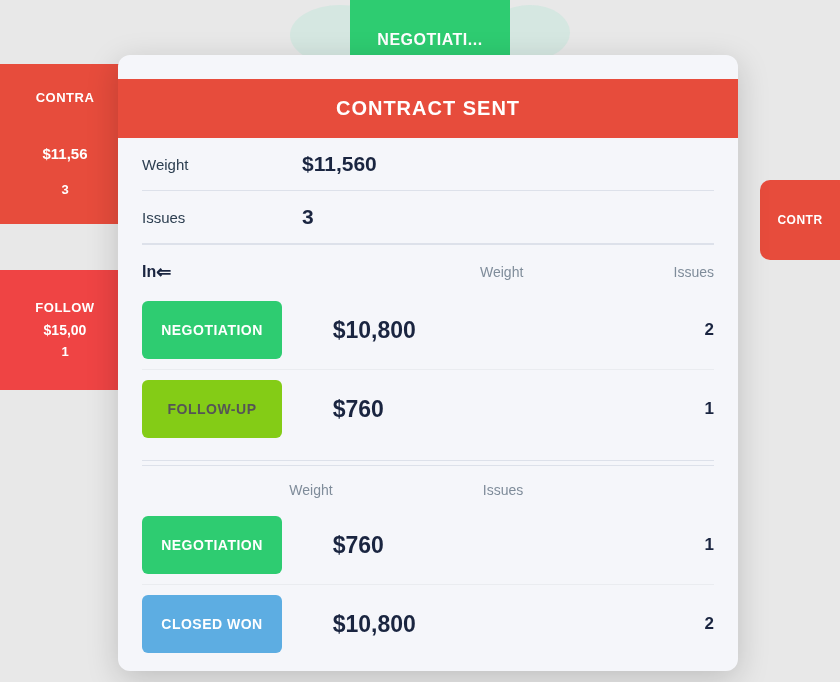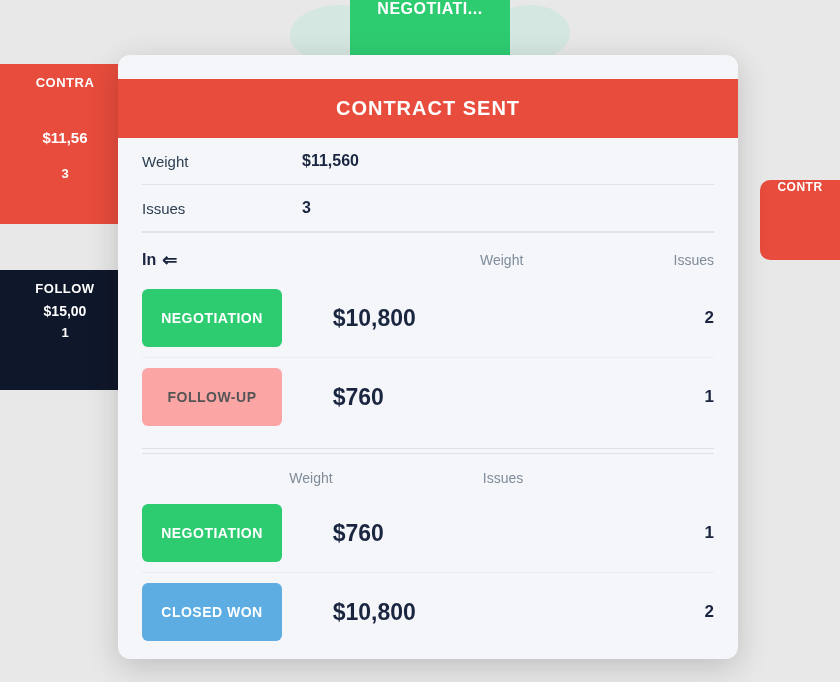--- a/index.html
+++ b/index.html
@@ -13,20 +13,21 @@
       position: relative;
     }
 
     
     .bg-card {
       position: absolute;
       border-radius: 10px;
       display: flex;
       flex-direction: column;
       align-items: center;
+      justify-content: center;
       font-weight: 700;
       font-size: 14px;
       color: white;
     }
 
     .bg-card-negotiati {
       background: #2ecc71;
       width: 160px;
       height: 80px;
       top: 0;
@@ -54,21 +55,21 @@
       width: 80px;
       height: 80px;
       top: 180px;
       right: 0;
       border-radius: 10px 0 0 10px;
       font-size: 12px;
       letter-spacing: 0.5px;
     }
 
     .bg-card-follow {
-      background: #0f172a;
+      background: #ef4444;
       width: 130px;
       height: 120px;
       top: 270px;
       left: 0;
       border-radius: 0 10px 10px 0;
       text-align: center;
       padding: 10px;
       line-height: 1.4;
     }
 
@@ -136,40 +137,39 @@
 
     .summary-label {
       color: #2c3e50;
       font-size: 15px;
       min-width: 160px;
     }
 
     .summary-value {
       color: #1a2540;
       font-weight: 700;
-      font-size: 16px;
+      font-size: 21px;
     }
 
     .section-header {
       display: grid;
       grid-template-columns: 1fr 1fr 1fr;
       align-items: center;
       padding: 16px 0 8px 0;
       border-top: 1px solid #dde1ea;
       color: #555;
       font-size: 14px;
     }
 
     .section-title {
       font-size: 16px;
       font-weight: 700;
       color: #1a2540;
       display: flex;
       align-items: center;
-      gap: 6px;
     }
 
     .section-col-header {
       text-align: right;
       font-size: 14px;
       color: #7f8c9a;
     }
 
     .section-row {
       display: grid;
@@ -191,21 +191,21 @@
       font-size: 14px;
       letter-spacing: 0.5px;
       color: white;
       cursor: pointer;
       border: none;
       min-width: 140px;
       text-align: center;
     }
 
     .btn-green { background: #2ecc71; }
-    .btn-gray  { background: #fca5a5; color: #555; text-align: center; }
+    .btn-gray  { background: #84cc16; color: #555; text-align: center; }
     .btn-blue  { background: #5dade2; }
 
     .cell-weight {
       text-align: left;
       font-weight: 700;
       font-size: 23px;
       color: #1a2540;
     }
 
     .cell-issues {

